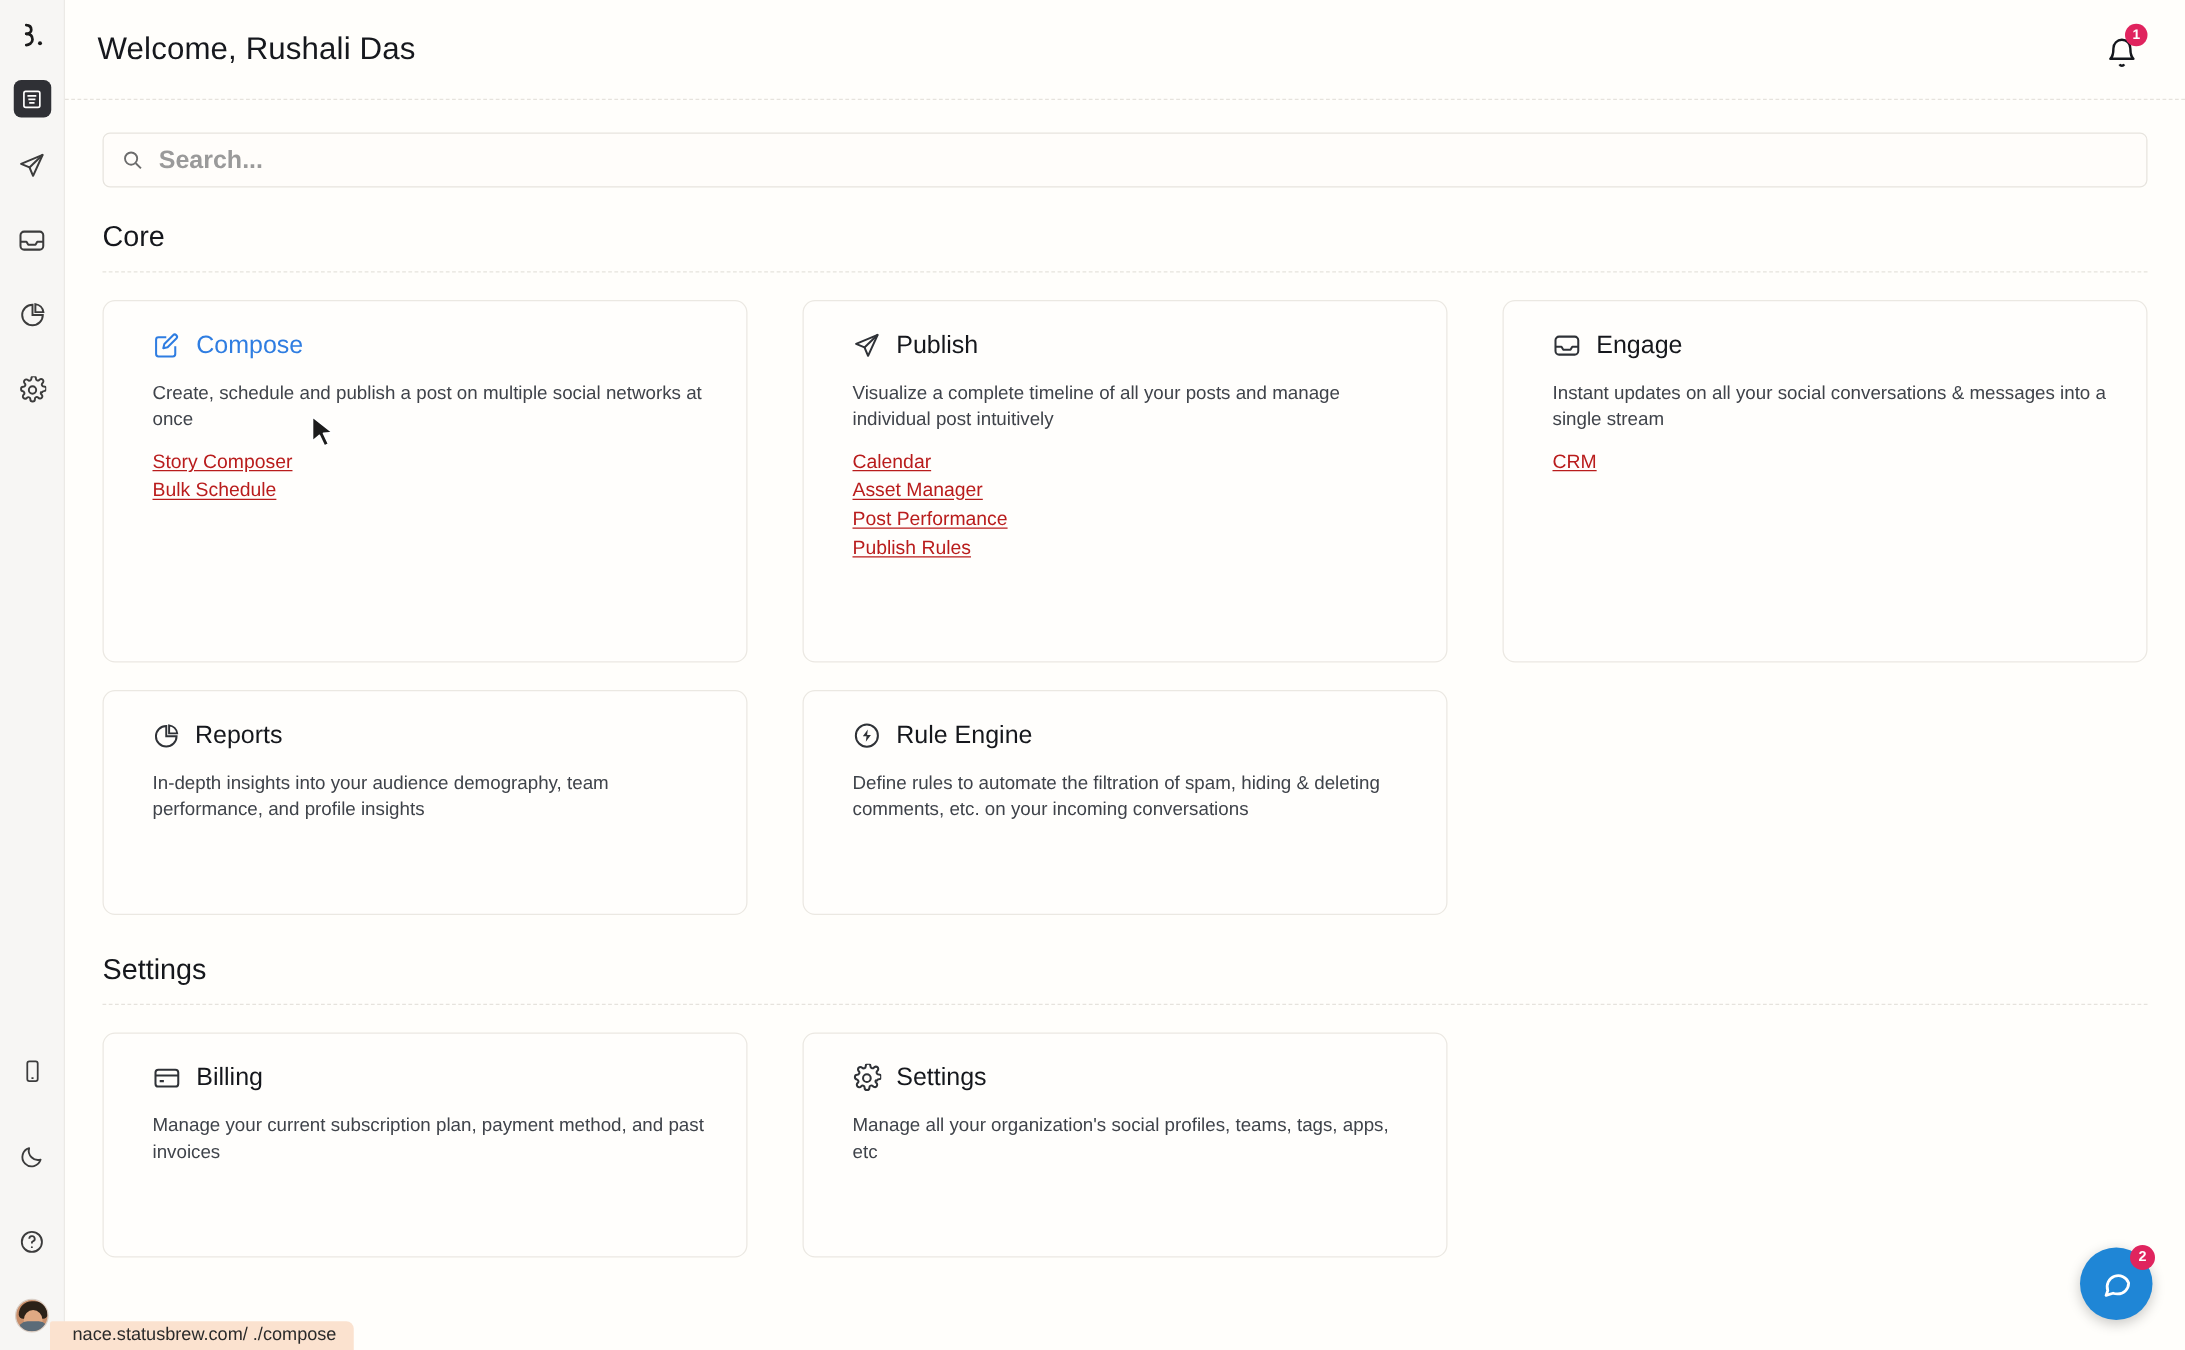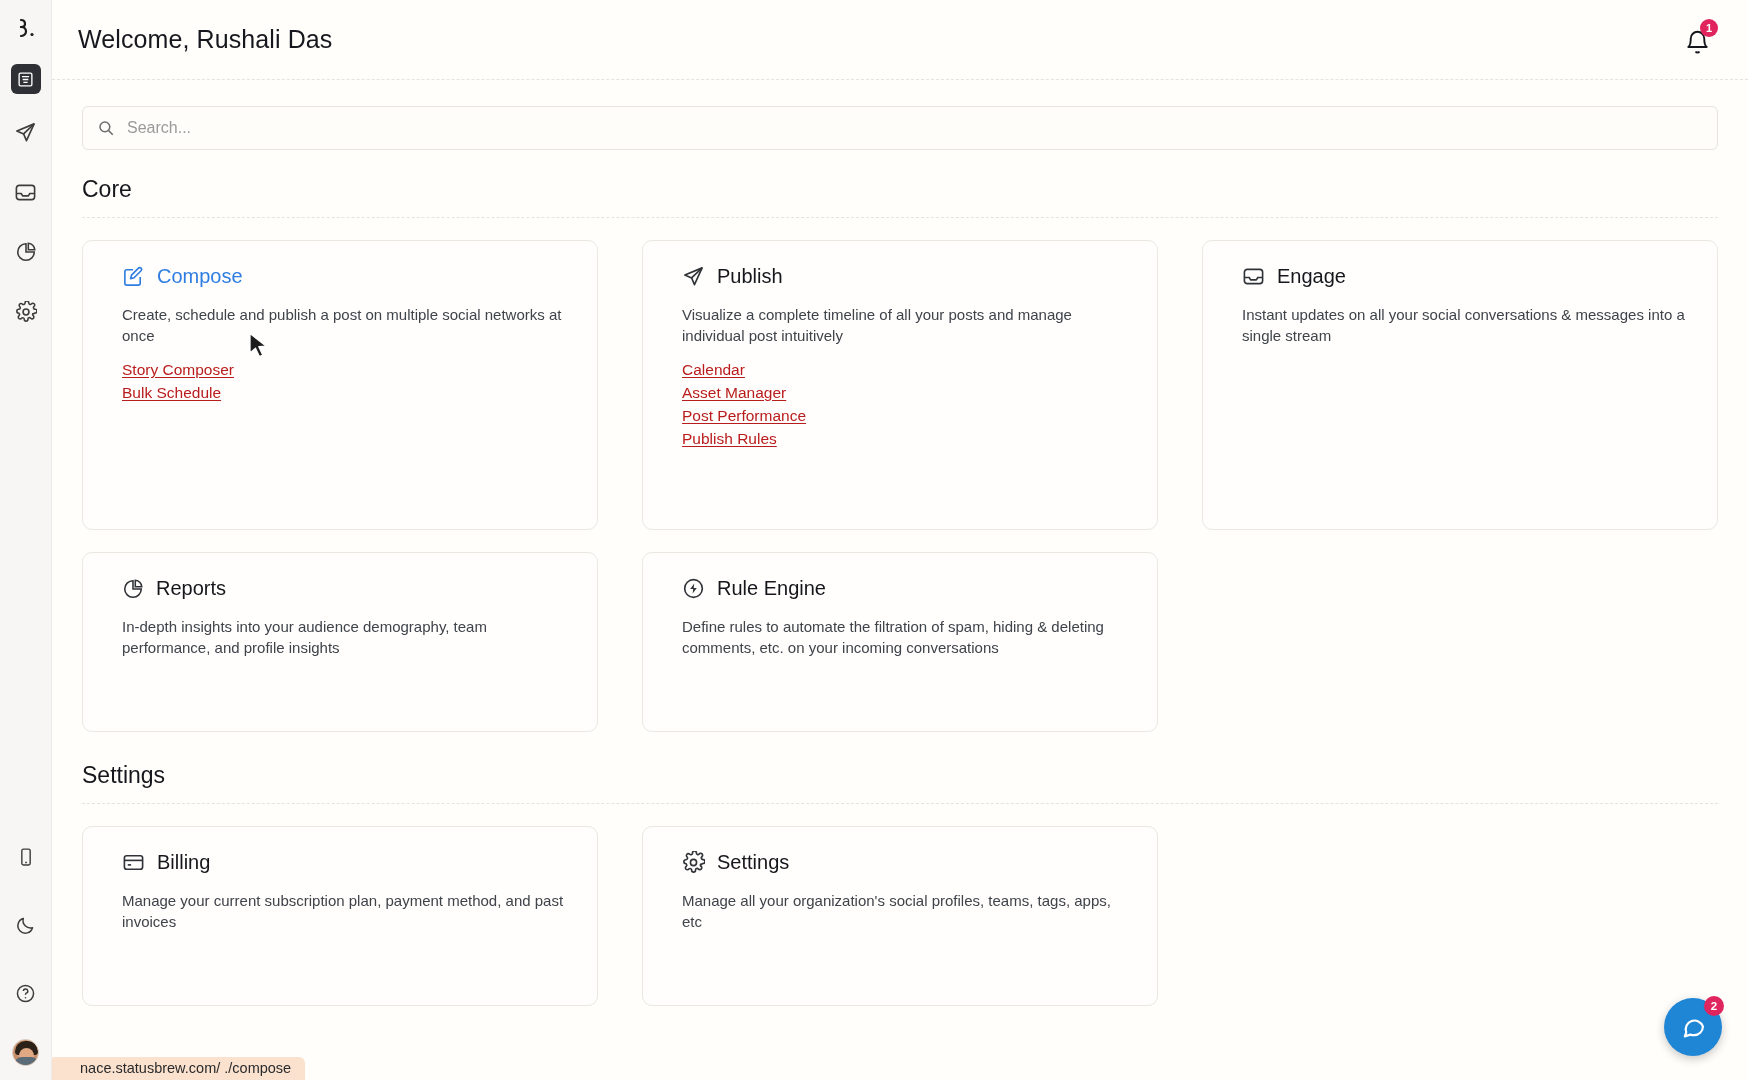--- a/index.html
+++ b/index.html
@@ -123,25 +123,26 @@
     border-radius: 6px;
     background: #fffdfa;
     display: flex;
     align-items: center;
     padding: 0 14px;
     margin-bottom: 26px;
   }
   .search-box svg { flex: 0 0 auto; color: #6c6c6c; }
   .search-box input {
     border: none; outline: none; background: transparent;
-    font-size: 16px;
+    font-size: 20px;
     color: #222;
     margin-left: 12px;
     width: 100%;
     font-family: "Liberation Sans", sans-serif;
+    font-weight: bold;
   }
   .search-box input::placeholder { color: #9a9a9a; }
 
   .section-title {
     font-size: 23px;
     color: #15171c;
     margin-bottom: 14px;
     font-weight: 400;
   }
   .section-rule {
@@ -198,25 +199,25 @@
     position: absolute;
     left: 248px; top: 332px;
     width: 22px; height: 30px;
     pointer-events: none;
     z-index: 40;
   }
 
   
   .statusbar {
     position: absolute;
-    left: 52px; bottom: 0;
+    left: 40px; bottom: 0;
     background: #fbe2cf;
     color: #2a2a2a;
     font-size: 14.5px;
-    padding: 3px 14px 4px 28px;
+    padding: 3px 14px 4px 18px;
     border-radius: 2px 6px 0 0;
     z-index: 30;
     white-space: nowrap;
   }
 
   
   .intercom {
     position: absolute;
     right: 26px; bottom: 24px;
     width: 58px; height: 58px;
@@ -382,20 +383,23 @@
             <div class="card-head">
               <span class="ic">
                 <svg width="23" height="23" viewBox="0 0 24 24" fill="none" stroke="currentColor" stroke-width="1.7" stroke-linejoin="round">
                   <rect x="2.5" y="4.5" width="19" height="15" rx="3"></rect>
                   <path d="M2.5 13h5l1.5 2.5h6L16.5 13h5"></path>
                 </svg>
               </span>
               <div class="card-title">Engage</div>
             </div>
             <div class="card-desc">Instant updates on all your social conversations &amp; messages into a single stream</div>
+            <div class="card-links">
+              <a>CRM</a>
+            </div>
           </div>
 
           <div class="card">
             <div class="card-head">
               <span class="ic">
                 <svg width="22" height="22" viewBox="0 0 24 24" fill="none" stroke="currentColor" stroke-width="1.7">
                   <path d="M12 3a9 9 0 1 0 9 9h-9V3z"></path>
                   <path d="M14.5 2.5A8 8 0 0 1 21.5 9.5h-7v-7z"></path>
                 </svg>
               </span>

